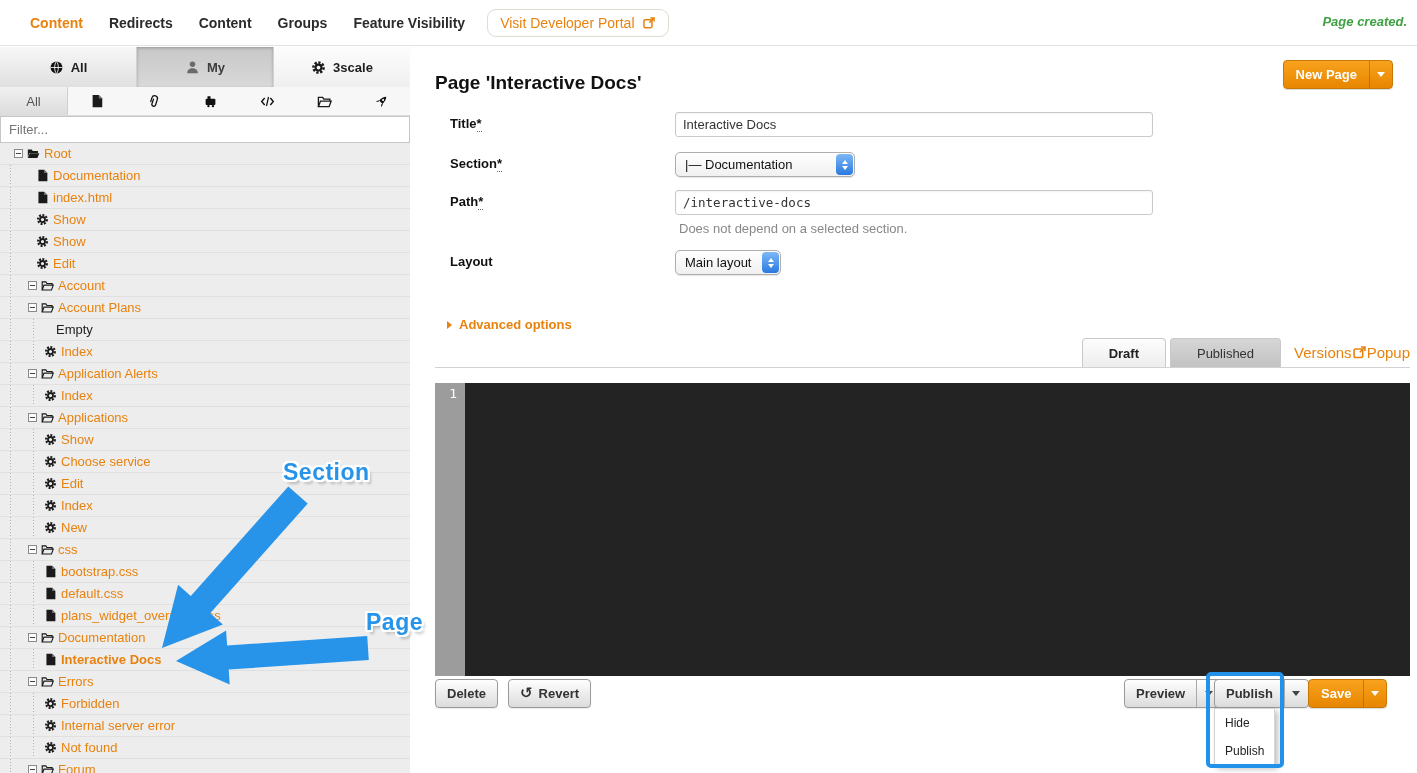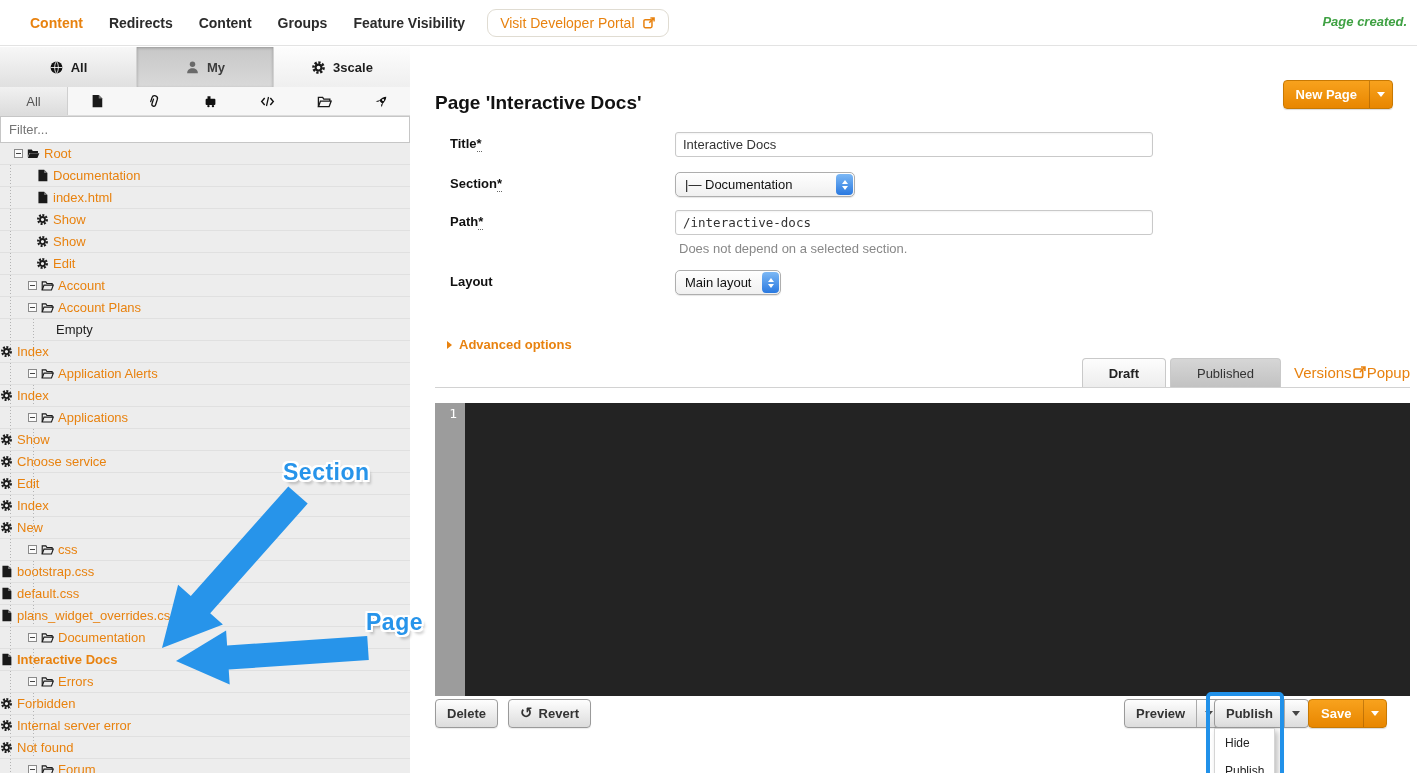--- a/index.html
+++ b/index.html
@@ -38,33 +38,33 @@
     --dot:repeating-linear-gradient(to bottom,#b3b3b3 0,#b3b3b3 1px,transparent 1px,transparent 3px); }
   .trow { height:22px; display:flex; align-items:center; gap:4px; background-color:#ededed;
     border-bottom:1px solid #e0e0e0; font-size:13px; color:#e8820f; cursor:pointer;
     background-repeat:no-repeat; }
   .trow.g1 { background-image:var(--dot); background-size:1px 100%; background-position:10px 0; }
   .trow.g2 { background-image:var(--dot),var(--dot); background-size:1px 100%,1px 100%;
     background-position:10px 0,33px 0; }
   .lv0 { padding-left:14px; }
   .lv1 { padding-left:36px; }
   .tfolder.lv1 { padding-left:28px; }
-  .lv2 { }
+  .lv2 { padding-left:44px; }
   .tbold .tlabel { font-weight:bold; }
   .tplain { padding-left:56px; }
   .tplain .tlabel { color:#222; }
   .expander { width:9px; height:9px; border:1px solid #8a8a8a; background:#fbfbfb;
     position:relative; flex:0 0 9px; }
   .expander::after { content:""; position:absolute; left:1px; right:1px; top:3px; height:1px; background:#444; }
   .ticon { width:13px; height:13px; flex:0 0 13px; }
   svg.i15 { width:15px; height:15px; }
   svg.i14 { width:14px; height:14px; }
 
   
-  .main { position:absolute; left:435px; top:47px; width:975px; bottom:0;margin-top:20px; }
+  .main { position:absolute; left:435px; top:47px; width:975px; bottom:0; }
   .page-heading { position:absolute; left:0; top:25px; font-size:19px; font-weight:bold; color:#111; }
   .new-page { position:absolute; right:17px; top:13px; }
 
   .orange-btn { display:inline-flex; align-items:stretch; border:1px solid #c87903; border-radius:4px;
     background:linear-gradient(#f8a21d,#e88600); color:#fff; font-weight:bold; font-size:13px;
     cursor:pointer; box-shadow:0 1px 1px rgba(0,0,0,.15); overflow:hidden; }
   .orange-btn .bmain { padding:6px 12px; }
   .orange-btn .barr { width:23px; display:flex; align-items:center; justify-content:center;
     border-left:1px solid rgba(140,80,0,.45); }
   .gray-btn { display:inline-flex; align-items:stretch; border:1px solid #9a9a9a; border-radius:4px;

